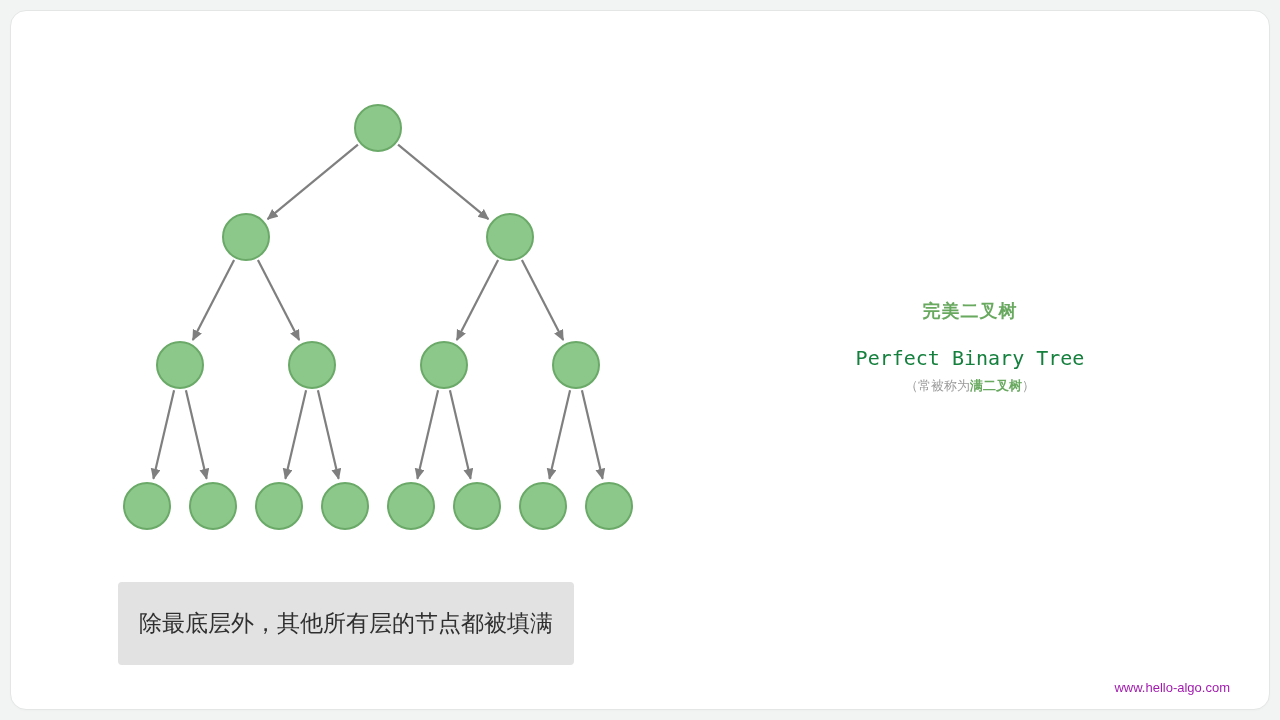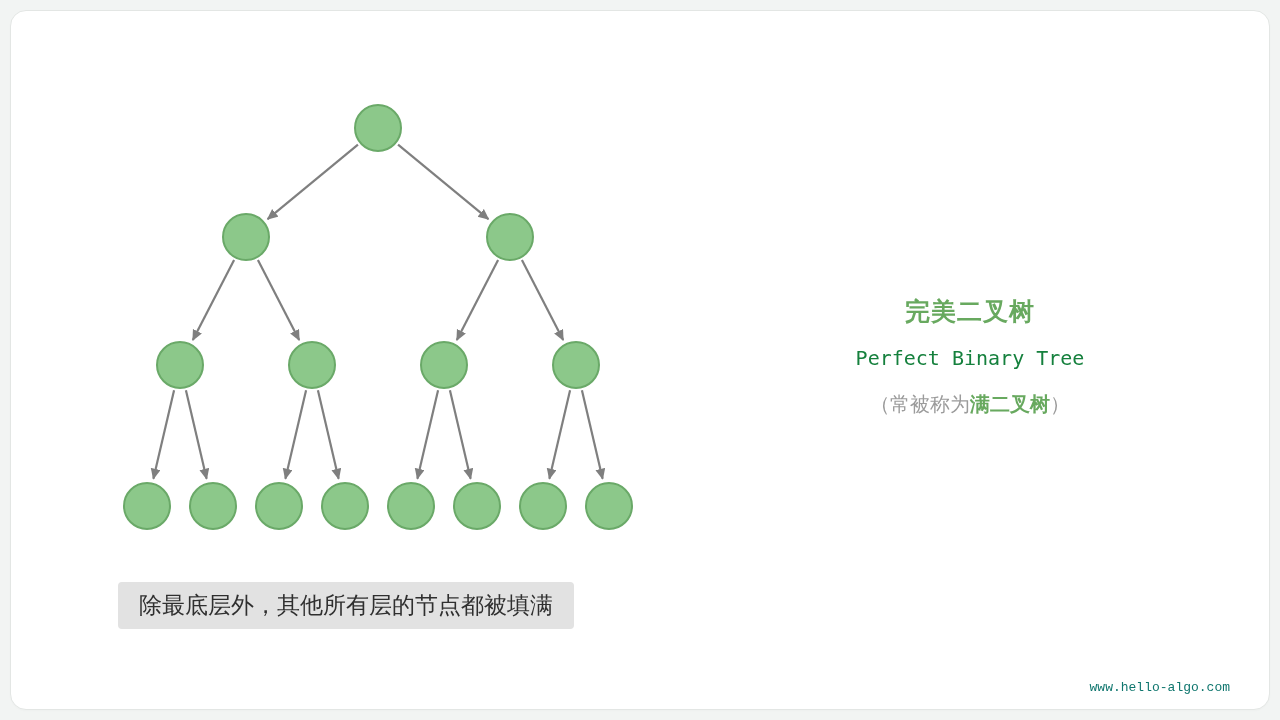--- a/index.html
+++ b/index.html
@@ -37,60 +37,59 @@
     height: 720px;
   }
   .side-text {
     position: absolute;
     left: 790px;
     top: 296px;
     width: 360px;
     text-align: center;
   }
   .side-title {
-    font-size: 25px;
+    font-size: 18px;
     font-weight: bold;
     line-height: 30px;
     letter-spacing: 1px;
   }
   .side-subtitle {
     margin-top: 18px;
     font-family: "DejaVu Sans Mono", monospace;
     font-size: 20px;
     line-height: 28px;
     color: #15803d;
   }
   .side-note {
-    margin-top: 18px;
-    font-size: 20px;
+    font-size: 13px;
     line-height: 28px;
     color: #9b9b9b;
   }
   .side-note .bold-green {
     font-weight: bold;
   }
   .caption {
     position: absolute;
     left: 118px;
     top: 582px;
     background: #e2e2e2;
     color: #2f2f2f;
     font-size: 23px;
     line-height: 29px;
-    padding: 9px 21px;
+    padding: 27px 21px;
     border-radius: 4px;
     white-space: nowrap;
   }
   .watermark {
     position: absolute;
     right: 50px;
     top: 680px;
-    font-family: Liberation Mono, monospace;
+    font-family: Liberation Sans, sans-serif;
     font-size: 13px;
-    color: #0f766e;
+    color: #a21caf;
   }
 </style>
 </head>
 <body>
 
 <div class="card"></div>
 
 <div class="stage">
 
   <svg class="tree" viewBox="0 0 1280 720">

